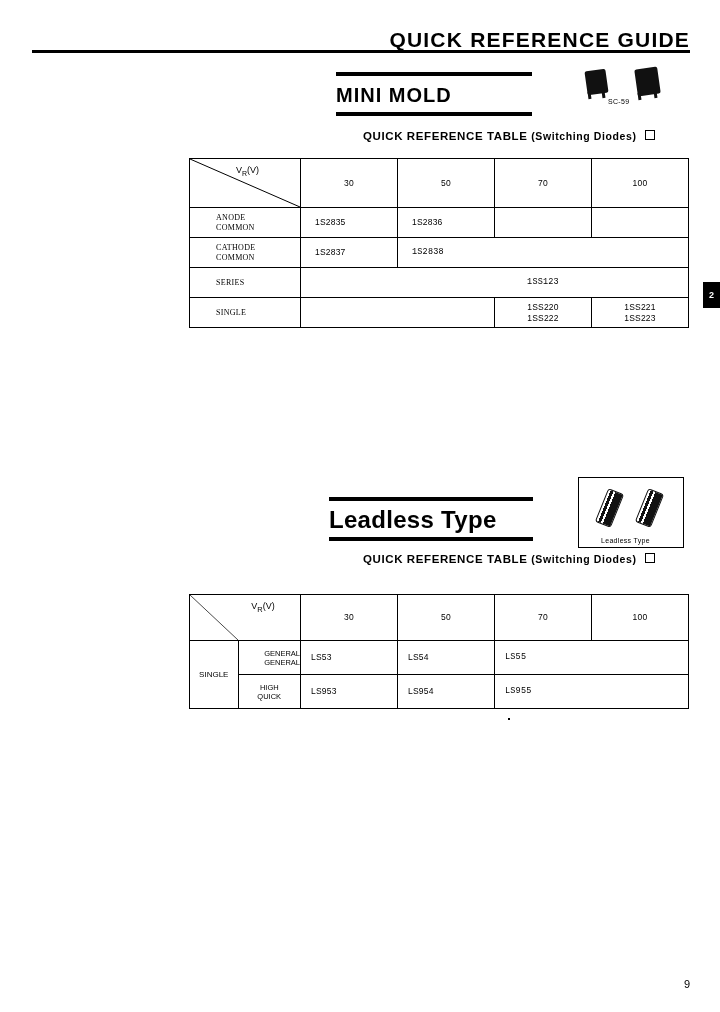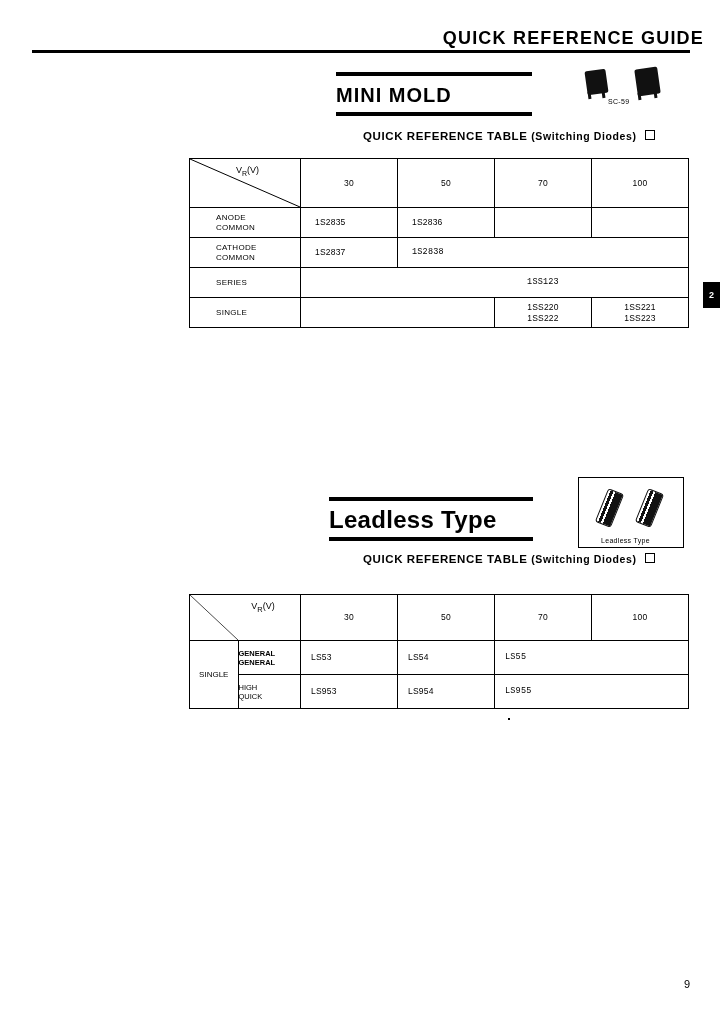--- a/index.html
+++ b/index.html
@@ -17,22 +17,22 @@
   }
   .page {
     position: absolute;
     inset: 0;
   }
 
   
   .header-title {
     position: absolute;
     top: 28px;
-    right: 16px;
-    font-size: 18px;
+    right: 30px;
+    font-size: 21px;
     font-weight: bold;
     letter-spacing: 1.2px;
     white-space: nowrap;
   }
   .header-rule {
     position: absolute;
     left: 32px;
     right: 30px;
     top: 50px;
     height: 3px;
@@ -127,20 +127,21 @@
     vertical-align: middle;
     text-align: center;
     height: 29px;
   }
   .tbl .lbl-cell {
     text-align: left;
     padding-left: 26px;
     font-size: 8px;
     letter-spacing: .3px;
     line-height: 10px;
+    font-family: Liberation Serif, serif;
   }
   .tbl .val {
     font-size: 8.5px;
     letter-spacing: .2px;
     line-height: 11px;
   }
   .tbl .left-val {
     text-align: left;
     padding-left: 14px;
   }
@@ -393,32 +394,32 @@
         <span class="vr" style="position:relative;left:-6px;top:-10px;display:inline-block;font-size:9px;">V<sub>R</sub><span>(V)</span></span>
       </td>
       <td class="c1 val">30</td>
       <td class="c2 val">50</td>
       <td class="c3 val">70</td>
       <td class="c4 val">100</td>
     </tr>
 
     <tr>
       <td class="c0a" rowspan="2" style="font-size:8px;">SINGLE</td>
-      <td class="c0b sub-lbl row-val" style="padding-left:0;text-align:left;font-weight:bold;">
+      <td class="c0b sub-lbl row-val" style="padding-left:0;text-align:right;">
         <span style="display:block">GENERAL</span>
         <span style="display:block">GENERAL</span>
       </td>
       <td class="c1 val row-val">LS53</td>
       <td class="c2 val row-val">LS54</td>
       <td class="c3 val row-val no-right">LS55</td>
       <td class="c4 val row-val no-left"></td>
     </tr>
 
     <tr>
-      <td class="c0b sub-lbl row-val" style="padding-left:0;">
+      <td class="c0b sub-lbl row-val" style="padding-left:0;text-align:center;">
         <span style="display:block">HIGH</span>
         <span style="display:block">QUICK</span>
       </td>
       <td class="c1 val row-val">LS953</td>
       <td class="c2 val row-val">LS954</td>
       <td class="c3 val row-val no-right">LS955</td>
       <td class="c4 val row-val no-left"></td>
     </tr>
   </tbody>
     </table>

